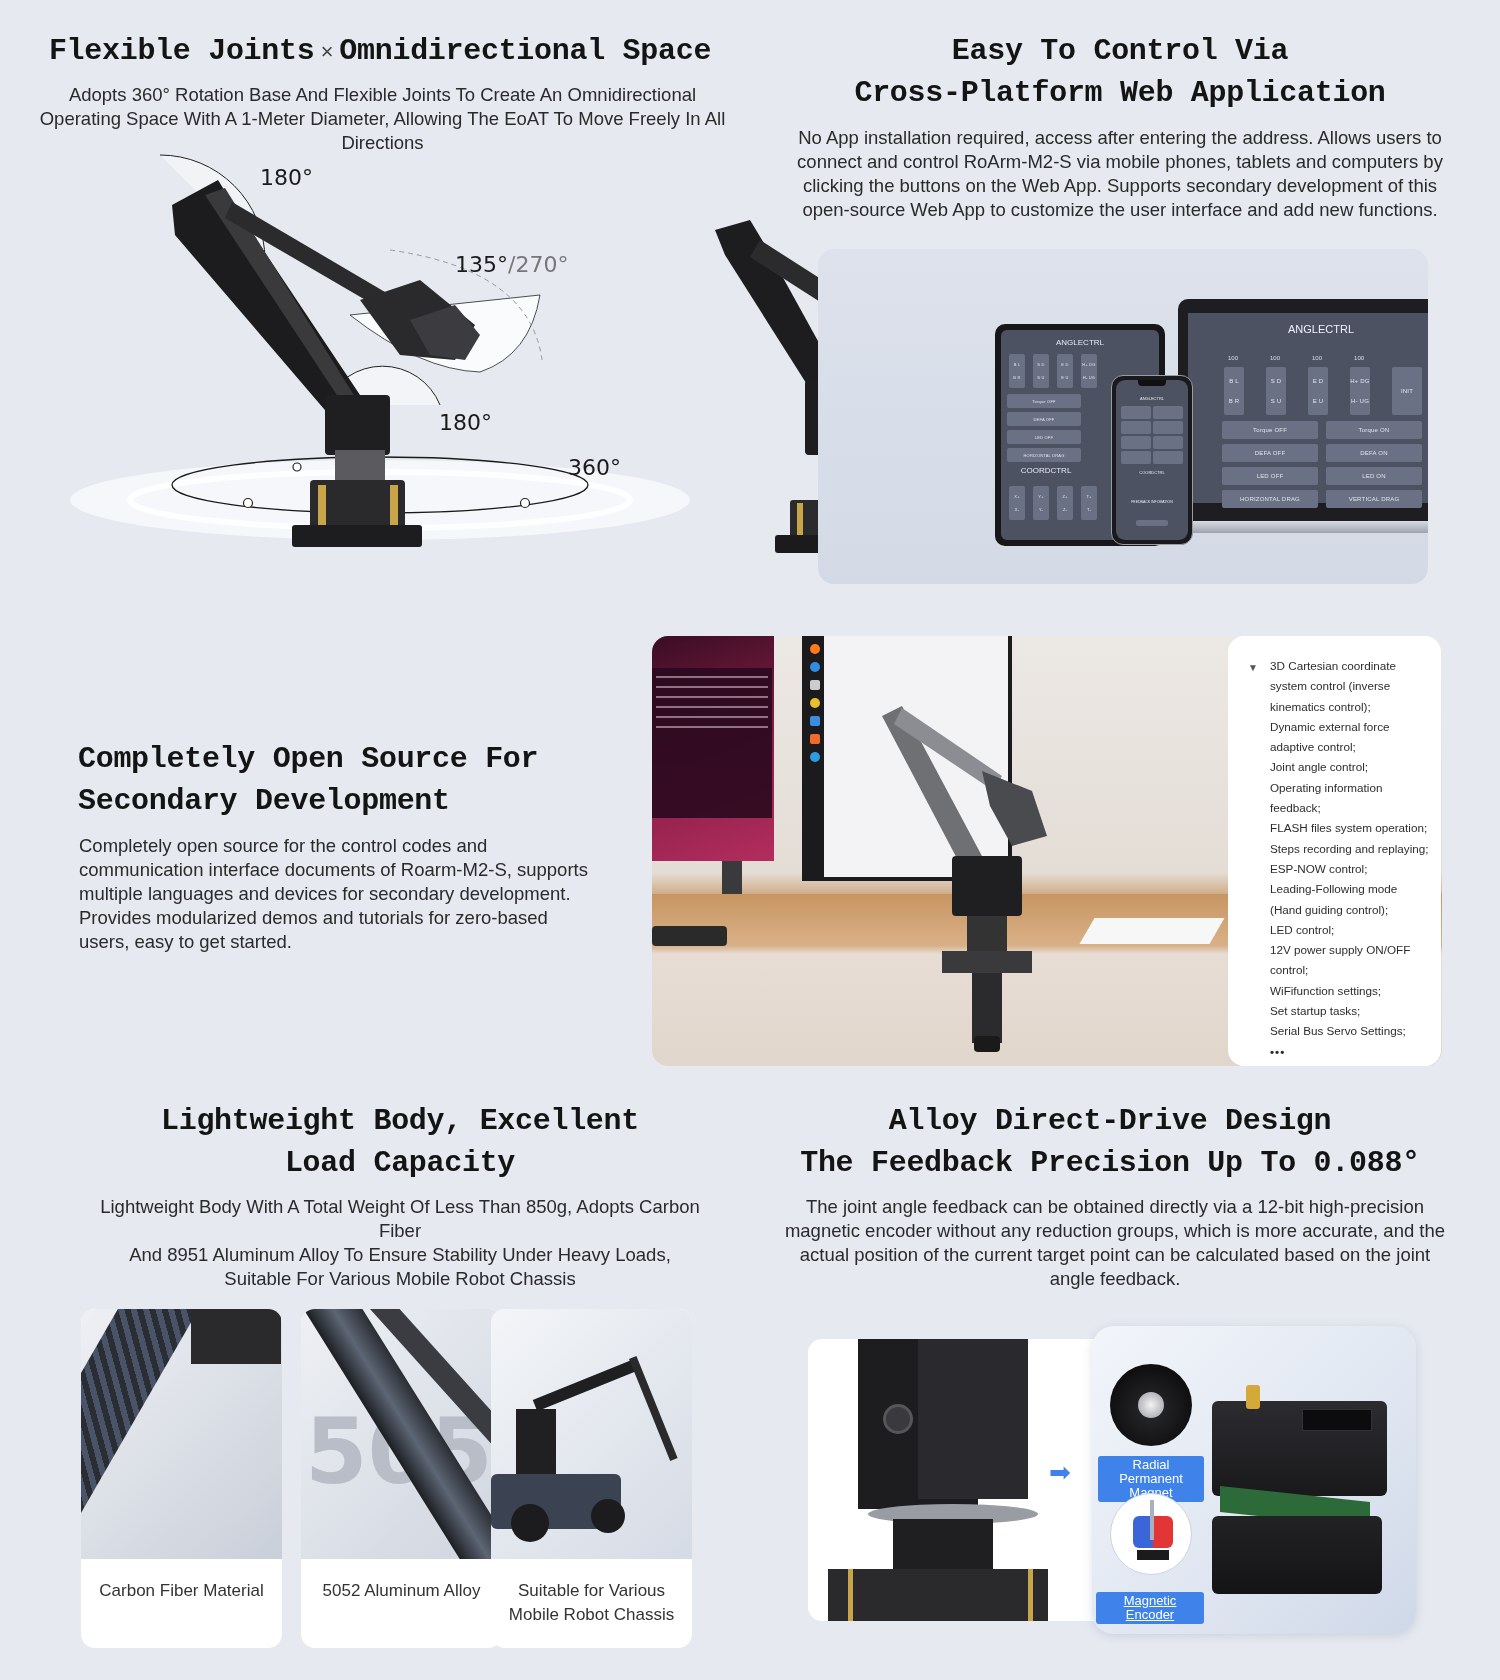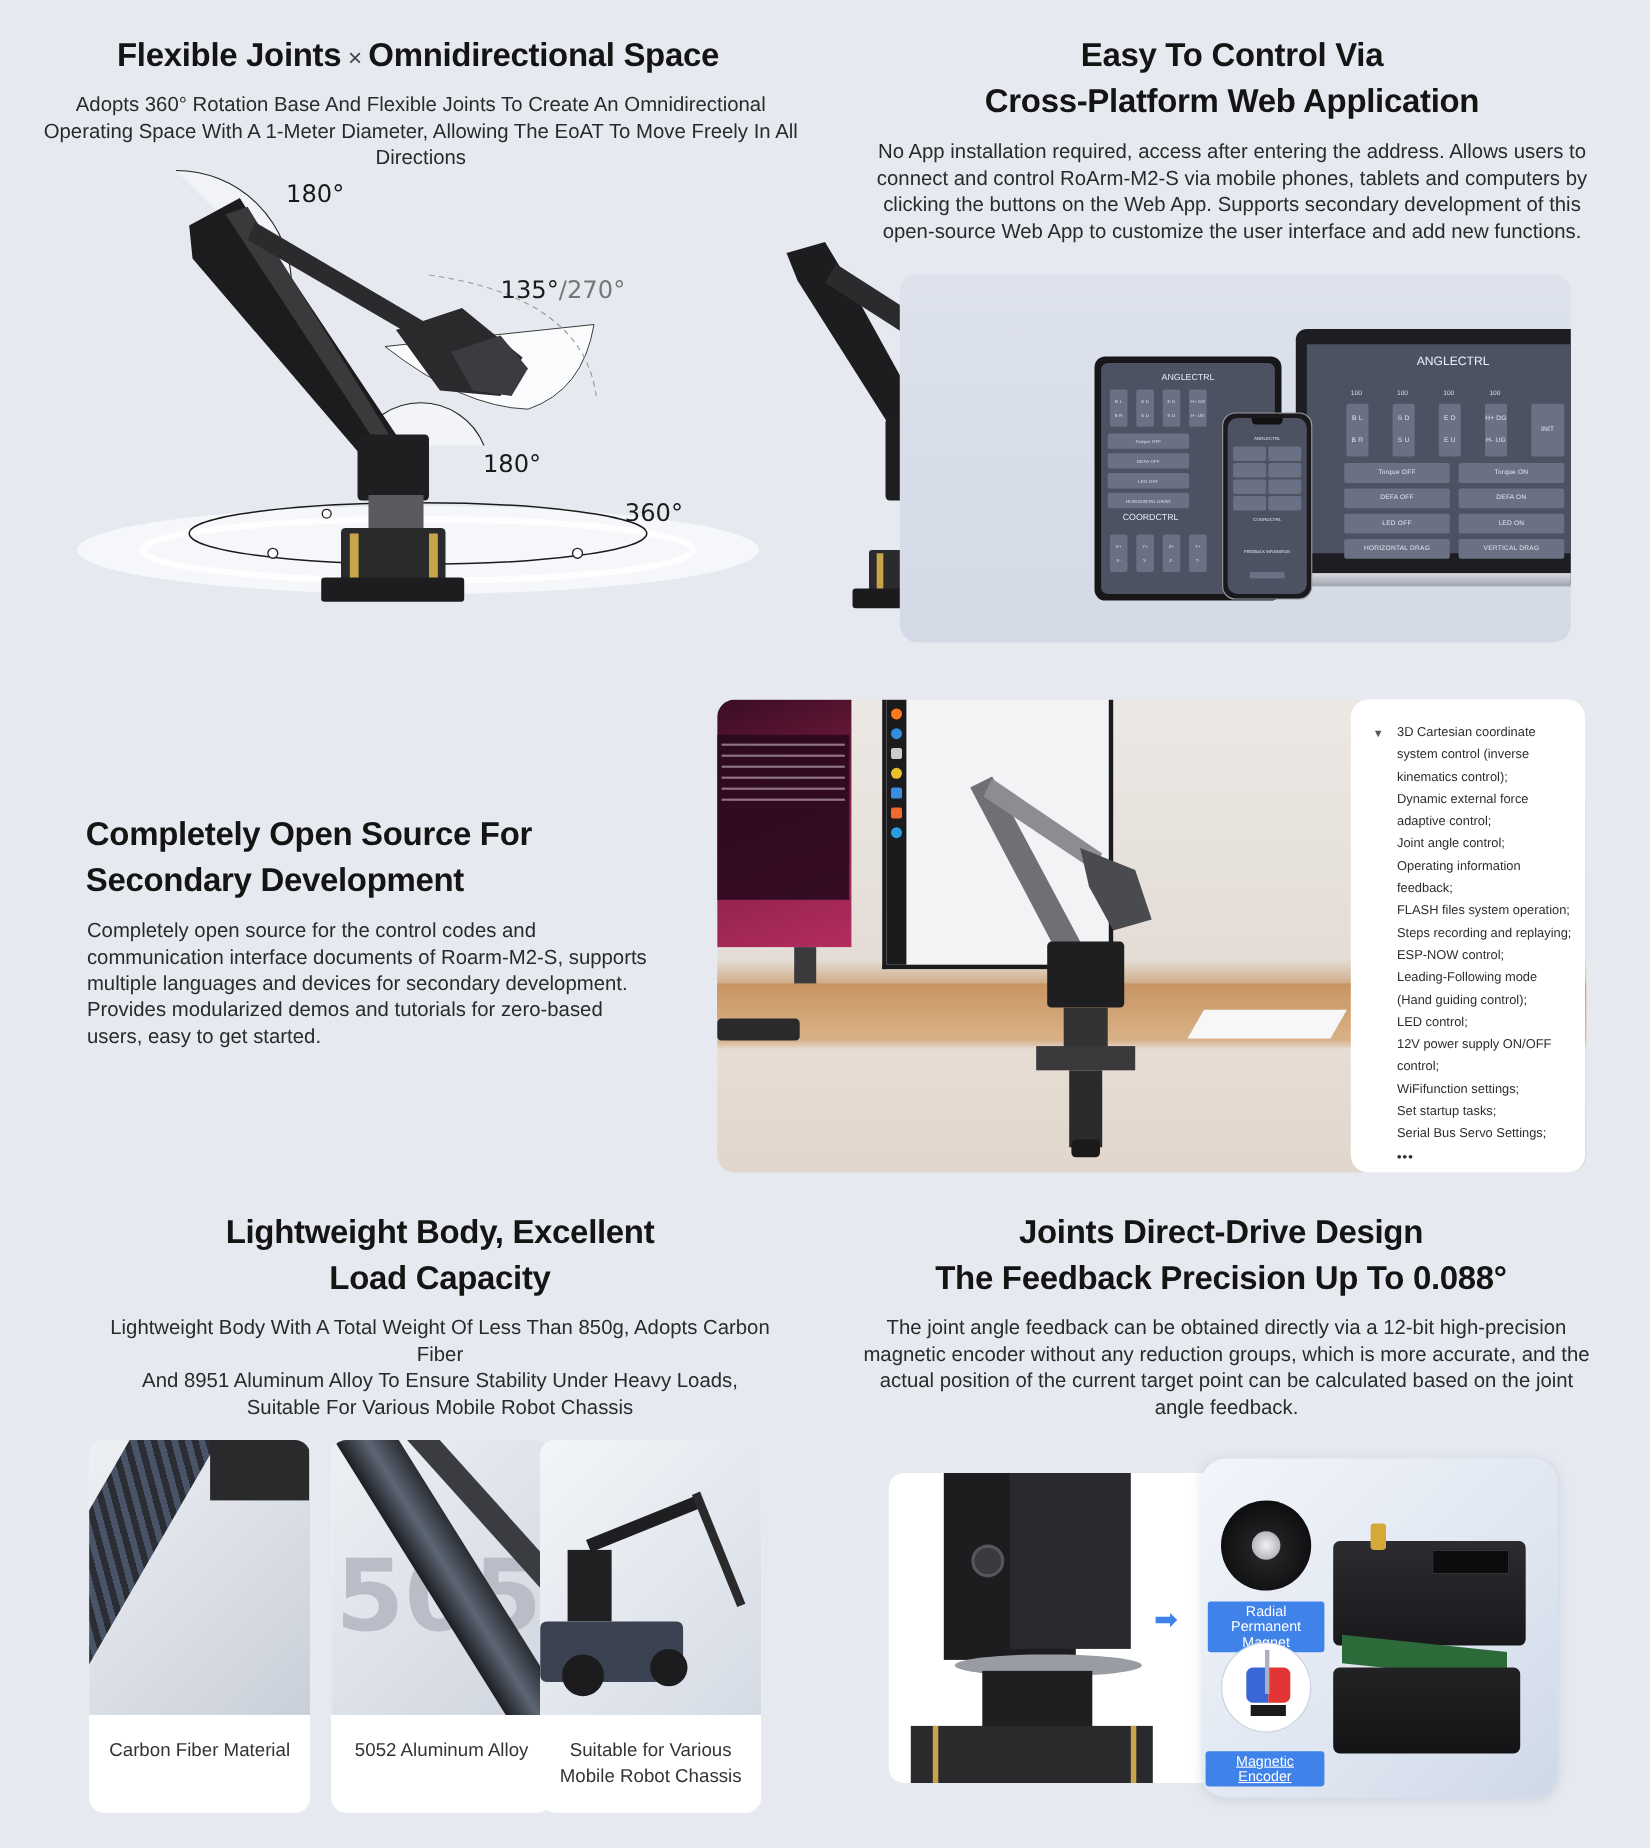--- a/index.html
+++ b/index.html
@@ -5,21 +5,21 @@
   * { box-sizing: border-box; margin: 0; padding: 0; }
   body {
     width: 1500px; height: 1680px; overflow: hidden;
     background: #e6e9f0;
     font-family: "Liberation Sans", "DejaVu Sans", sans-serif;
     color: #1a1a1a;
     position: relative;
   }
   .abs { position: absolute; }
   h2.title {
-    font-family: Liberation Sans, sans-serif;
+    font-family: Liberation Mono, monospace;
     font-weight: bold;
     font-size: 30px;
     line-height: 42px;
     color: #141414;
     letter-spacing: -0.3px;
   }
   .desc {
     font-family: "Liberation Sans", sans-serif;
     font-size: 18.5px;
     line-height: 24px;
@@ -382,21 +382,21 @@
     <div style="position:absolute; left:20px; top:195px; width:38px; height:38px; border-radius:50%; background:#1c1c1e;"></div>
     <div style="position:absolute; left:100px; top:190px; width:34px; height:34px; border-radius:50%; background:#1c1c1e;"></div>
     <div style="position:absolute; left:25px; top:100px; width:40px; height:65px; background:#202023;"></div>
     <div style="position:absolute; left:40px; top:70px; width:110px; height:12px; background:#1f1f22; transform:rotate(-22deg);"></div>
     <div style="position:absolute; left:138px; top:50px; width:8px; height:110px; background:#2a2a2d; transform:rotate(-22deg); transform-origin:top left;"></div>
   </div>
   <div class="label">Suitable for Various Mobile Robot Chassis</div>
 </div>
 
 <h2 id="sec5-title" class="abs title">
-  <div>Joints Direct-Drive Design</div>
+  <div>Alloy Direct-Drive Design</div>
   <div>The Feedback Precision Up To 0.088°</div>
 </h2>
 <p id="sec5-desc" class="abs desc">The joint angle feedback can be obtained directly via a 12-bit high-precision magnetic encoder without any reduction groups, which is more accurate, and the actual position of the current target point can be calculated based on the joint angle feedback.</p>
 
 <div id="drive-left" class="abs">
   <div style="position:absolute; left:50px; top:0; width:120px; height:170px; background:#1d1d20;"></div>
   <div style="position:absolute; left:110px; top:0; width:110px; height:160px; background:#2a2a2e;"></div>
   <div style="position:absolute; left:75px; top:65px; width:30px; height:30px; border-radius:50%; background:#3a3a3e; border:3px solid #55555a;"></div>
   <div style="position:absolute; left:60px; top:165px; width:170px; height:20px; background:#9a9ca3; border-radius:50%;"></div>
   <div style="position:absolute; left:85px; top:180px; width:100px; height:70px; background:#1f1f22;"></div>

